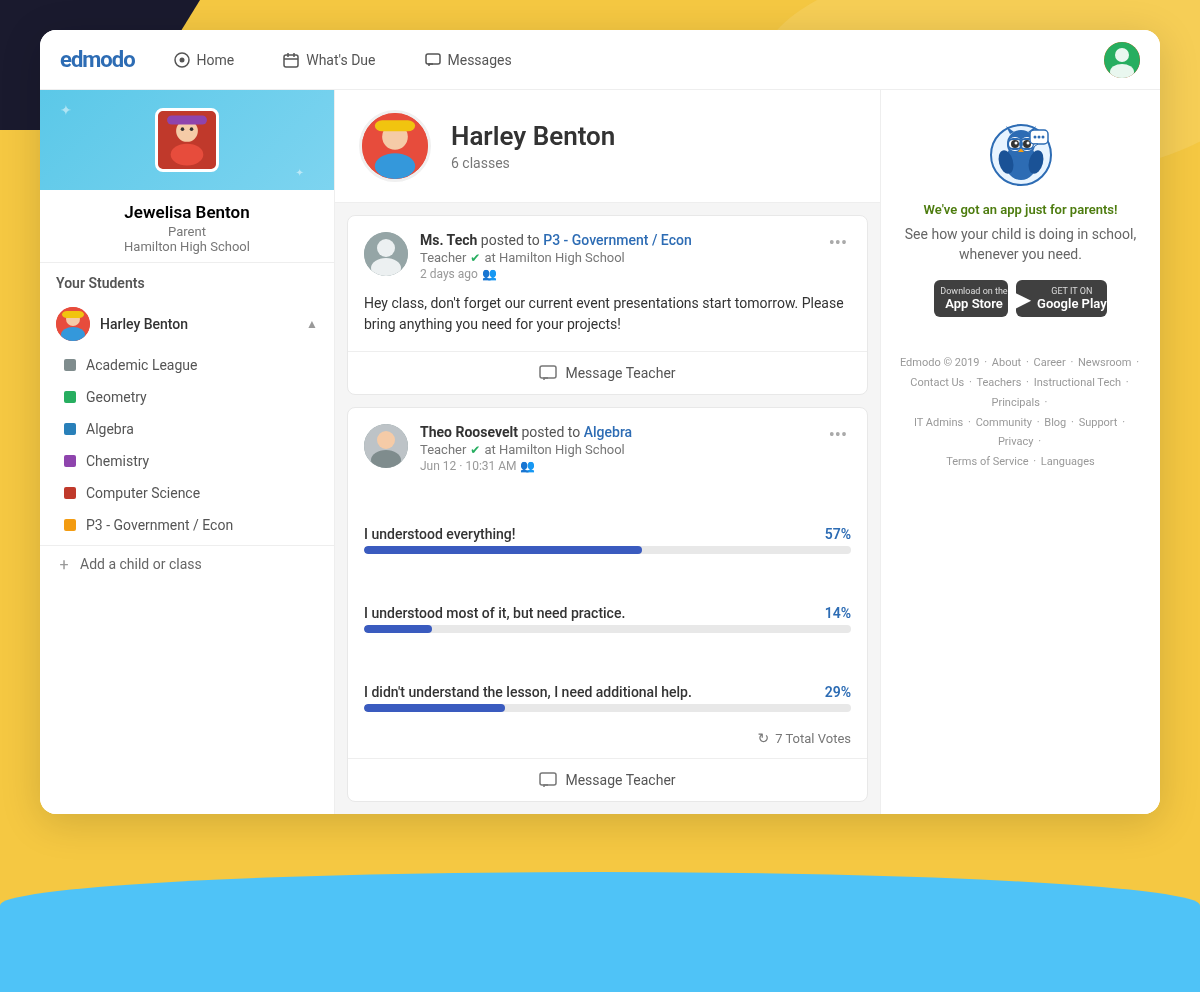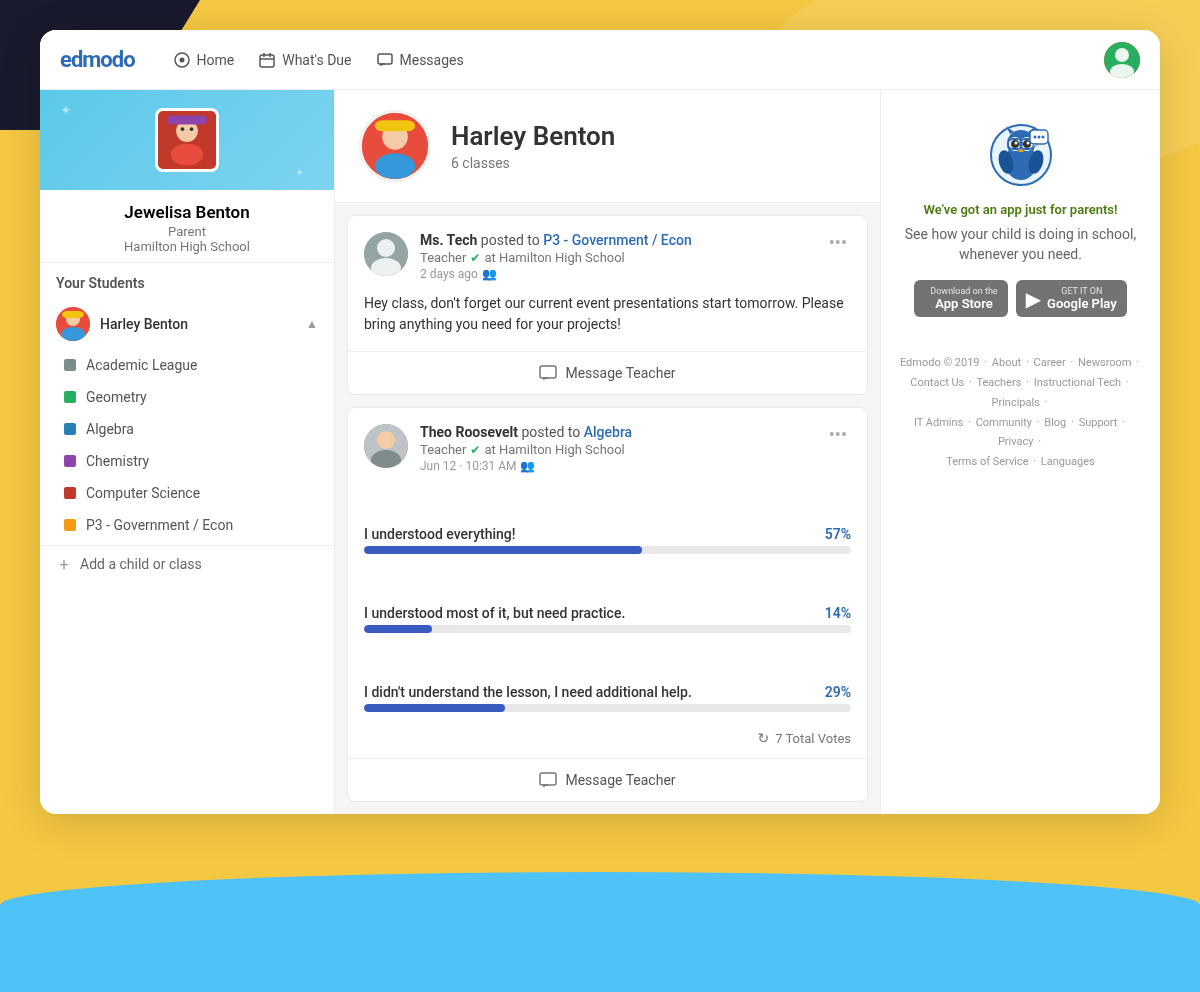--- a/index.html
+++ b/index.html
@@ -49,21 +49,21 @@
     }
     .logo {
       font-size: 22px;
       font-weight: 700;
       color: #2d6cb4;
       margin-right: 30px;
       letter-spacing: -1px;
     }
     .nav-items {
       display: flex;
-      gap: 8px;
+      gap: 32px;
       flex: 1;
     }
     .nav-item {
       display: flex;
       align-items: center;
       gap: 6px;
       font-size: 14px;
       color: #555;
       cursor: pointer;
       padding: 4px 8px;
@@ -449,24 +449,24 @@
       color: #666;
       line-height: 1.4;
       margin-bottom: 16px;
     }
     .store-buttons {
       display: flex;
       gap: 8px;
       justify-content: center;
     }
     .store-btn {
-      background: #737373;
+      background: #404040;
       color: #fff;
       border-radius: 6px;
-      padding: 6px 10px;
+      padding: 6px 0;
       display: flex;
       align-items: center;
       gap: 6px;
       cursor: pointer;
       text-decoration: none;
     }
     .store-btn-icon {
       font-size: 20px;
     }
     .store-btn-text {

